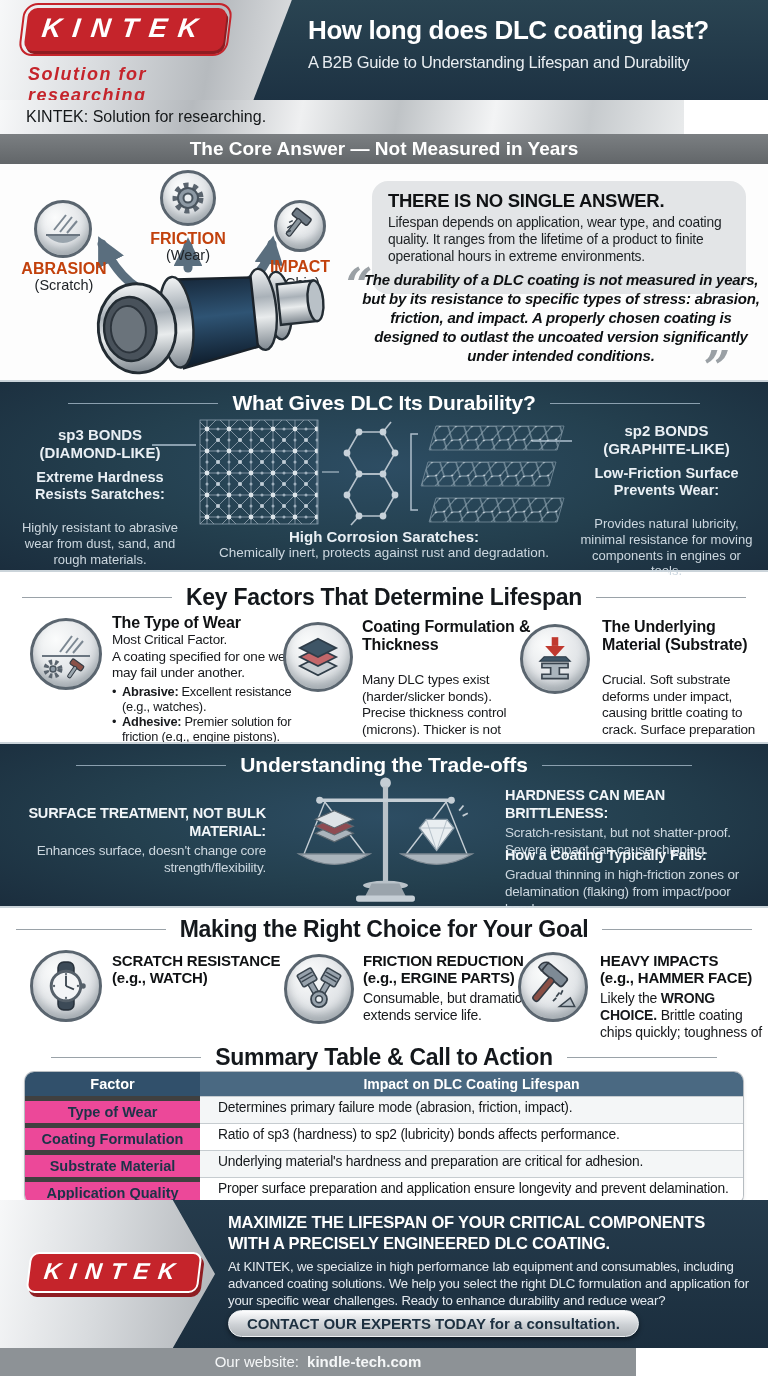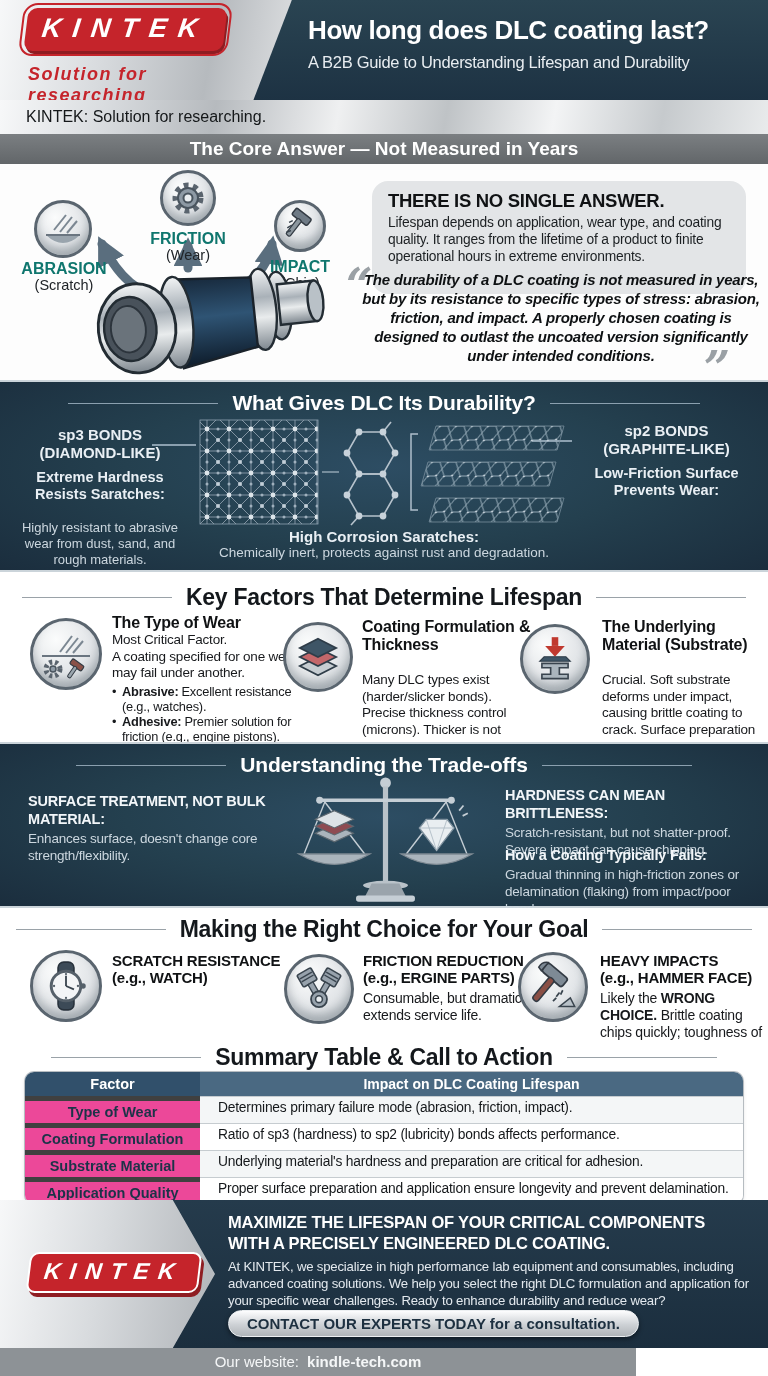--- a/index.html
+++ b/index.html
@@ -18,31 +18,31 @@
     clip-path:polygon(38% 0, 100% 0, 100% 100%, 33% 100%); }
   #logo-top { left:26px; top:8px; width:240px; }
   .logo-box { display:inline-block; background:#c5242b; border-radius:9px; padding:5px 16px 7px;
     transform:skewX(-7deg); outline:2px solid #c5242b; outline-offset:3px; box-shadow:2px 3px 0 #8f1d22; }
   .logo-box span { color:#fff; font-weight:bold; font-style:italic; font-size:27px; letter-spacing:11px; }
   #logo-tagline { margin-top:13px; margin-left:2px; color:#c5242b; font-weight:bold; font-style:italic; font-size:18px; letter-spacing:1.5px; }
   #header-title { left:308px; top:15px; width:450px; color:#fff; font-size:26px; font-weight:bold; letter-spacing:-0.4px; }
   #header-subtitle { left:308px; top:53px; width:455px; color:#e8edf1; font-size:16.5px; letter-spacing:-0.3px; }
 
   
-  #strip { left:0; top:100px; width:768px; height:34px; line-height:34px; padding-left:26px; font-size:16px; color:#141719; }
+  #strip { left:0; top:100px; width:684px; height:34px; line-height:34px; padding-left:26px; font-size:16px; color:#141719; }
   #banner { left:0; top:134px; width:768px; height:30px; line-height:30px; text-align:center;
     background:linear-gradient(180deg,#7b7f82,#626669); color:#fff; font-weight:bold; font-size:19px; }
 
   
   #sec1 { left:0; top:164px; width:768px; height:216px; background:#fdfdfd; }
   .icon-circle { border-radius:50%;
     background:radial-gradient(circle at 35% 28%, #fbfcfc, #e2e5e8 55%, #b8bfc4);
     border:3px solid #5a656f; box-shadow:inset 0 -7px 9px rgba(90,100,110,.35);
     display:flex; align-items:center; justify-content:center; }
-  .stress-name { font-weight:bold; font-size:16px; color:#0f766e; text-align:center; }
+  .stress-name { font-weight:bold; font-size:16px; color:#c2410c; text-align:center; }
   .stress-sub { font-size:14.5px; color:#202428; text-align:center; }
   #answer-box { left:372px; top:17px; width:374px; height:113px; background:#e3e5e7; border-radius:16px; padding:9px 16px; }
   #answer-title { font-size:18.5px; font-weight:bold; color:#101214; letter-spacing:-0.3px; }
   #answer-body { margin-top:2px; font-size:13.8px; line-height:1.24; color:#1c2023; letter-spacing:-0.2px; }
   #quote { left:362px; top:106px; width:398px; text-align:center; font-weight:bold; font-style:italic;
     font-size:15px; line-height:1.27; color:#0e1113; letter-spacing:-0.2px; }
   .qmark { position:absolute; font-family:"DejaVu Serif", serif; font-weight:bold; color:#9aa0a5; font-size:46px; line-height:1; }
   #qopen { left:-16px; top:-8px; }
   #qclose { right:30px; bottom:-26px; }
 
@@ -233,20 +233,21 @@
       <div class="bond-h">sp3 BONDS</div>
       <div class="bond-h">(DIAMOND-LIKE)</div>
       <div class="bond-sub">Extreme Hardness Resists Saratches:</div>
       <div class="bond-body">Highly resistant to abrasive wear from dust, sand, and rough materials.</div>
     </div>
 
     <div class="abs bond-block" style="left:575px;top:40px;width:183px">
       <div class="bond-h">sp2 BONDS</div>
       <div class="bond-h">(GRAPHITE-LIKE)</div>
       <div class="bond-sub">Low-Friction Surface Prevents Wear:</div>
+      <div class="bond-body">Provides natural lubricity, minimal resistance for moving components in engines or tools.</div>
     </div>
 
     <svg class="abs" style="left:196px;top:36px;width:375px;height:110px" viewBox="0 0 375 110">
       <defs>
         <pattern id="lat" width="22" height="22" patternUnits="userSpaceOnUse">
           <path d="M0,0 L22,22 M22,0 L0,22 M11,0 L11,22 M0,11 L22,11" stroke="#a9b8c4" stroke-width="0.8" opacity="0.85"></path>
           <circle cx="11" cy="11" r="2.4" fill="#dde5ea"></circle>
           <circle cx="0" cy="0" r="2" fill="#c3cfd8"></circle>
             <circle cx="22" cy="0" r="2" fill="#c3cfd8"></circle>
           <circle cx="0" cy="22" r="2" fill="#c3cfd8"></circle>
@@ -363,21 +364,21 @@
     </div>
   </div>
 
   <div id="sec4" class="abs navy-grad dark-sec">
     <div class="sec-title-row" style="top:9px">
       <div class="rule"></div>
       <div class="dark-title">Understanding the Trade-offs</div>
       <div class="rule"></div>
     </div>
 
-    <div class="abs" style="left:28px;top:48px;width:238px;text-align:left">
+    <div class="abs" style="left:28px;top:60px;width:238px;text-align:right">
       <div class="to-h">SURFACE TREATMENT, NOT BULK MATERIAL:</div>
       <div class="to-b">Enhances surface, doesn't change core strength/flexibility.</div>
     </div>
 
     <svg class="abs" style="left:283px;top:32px;width:205px;height:130px" viewBox="0 0 220 150">
       <g stroke="#c5ced5" fill="none" stroke-width="2.5">
         <circle cx="110" cy="8" r="5" fill="#c5ced5"></circle>
         <rect x="107" y="12" width="6" height="110" fill="#b9c2c9" stroke="none"></rect>
         <rect x="32" y="26" width="156" height="4" rx="2" fill="#c5ced5" stroke="none"></rect>
         <circle cx="34" cy="28" r="4" fill="#c5ced5" stroke="none"></circle>

